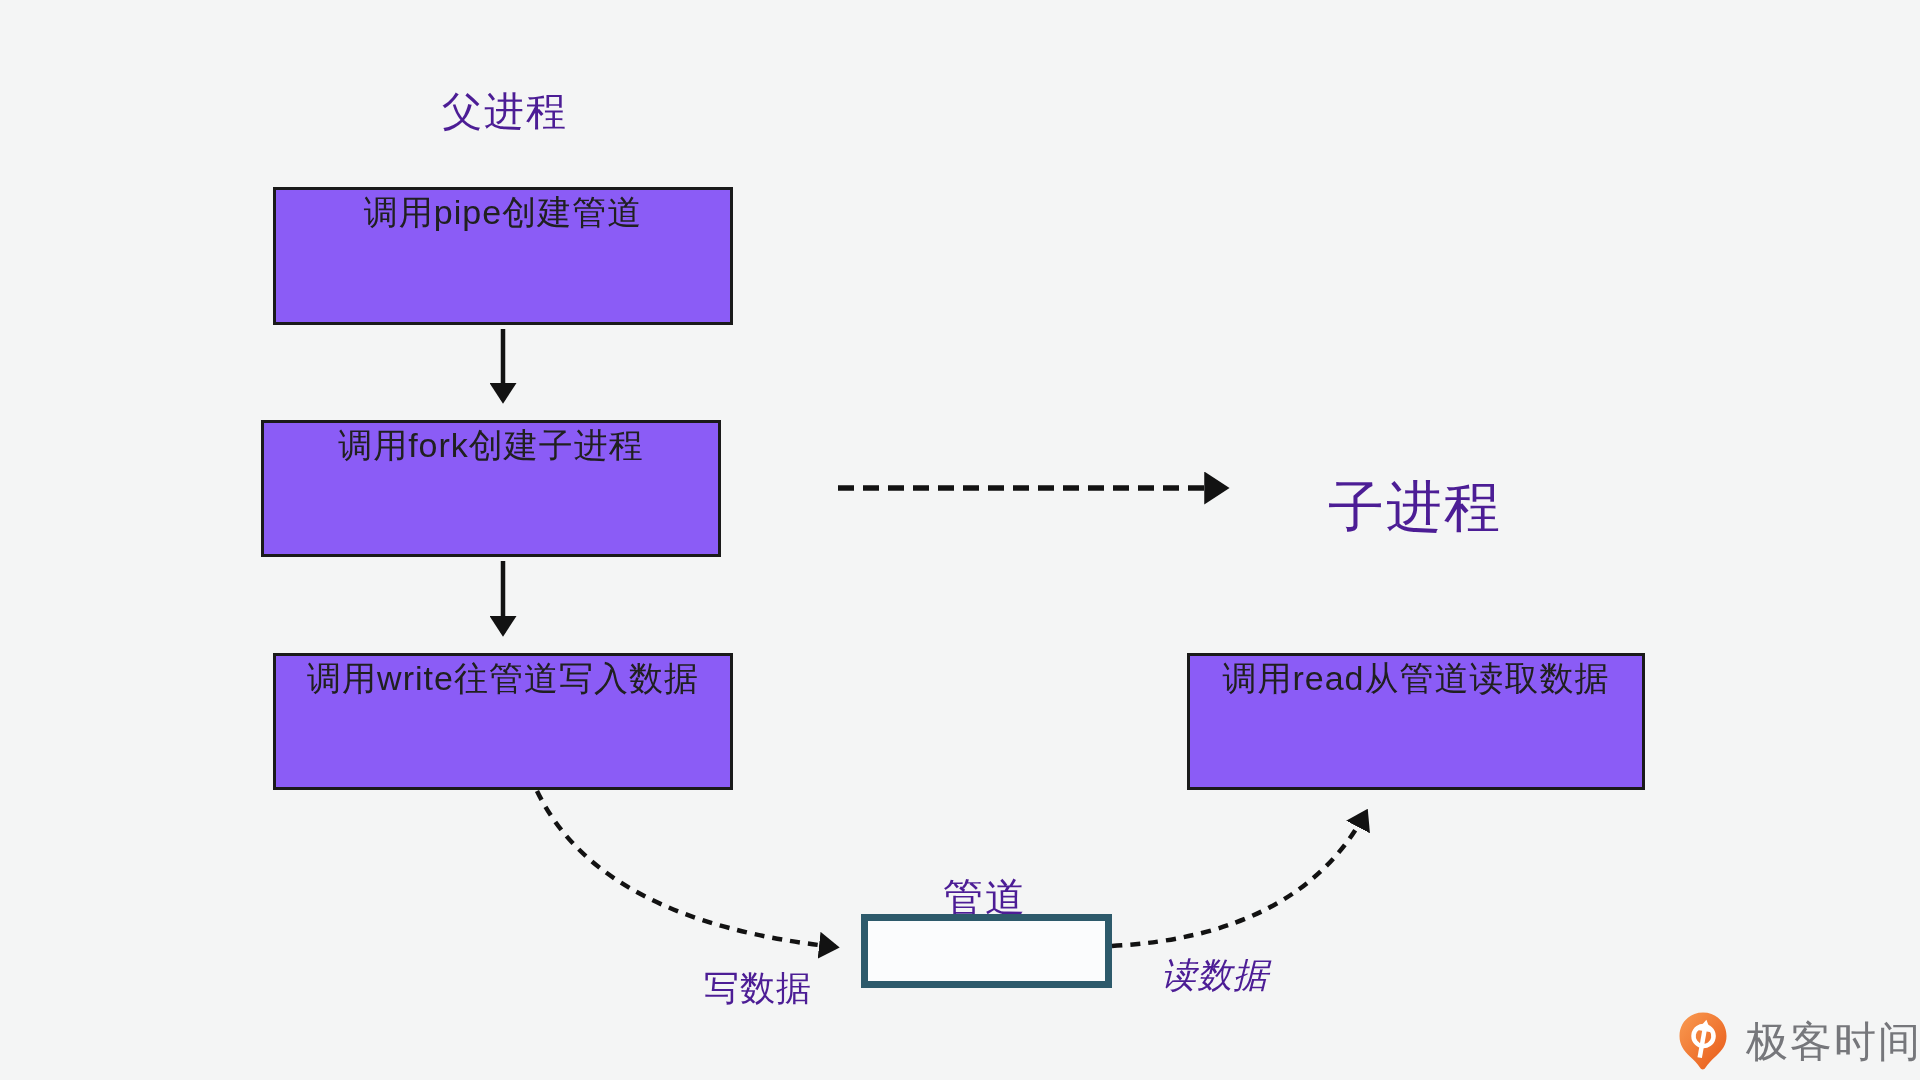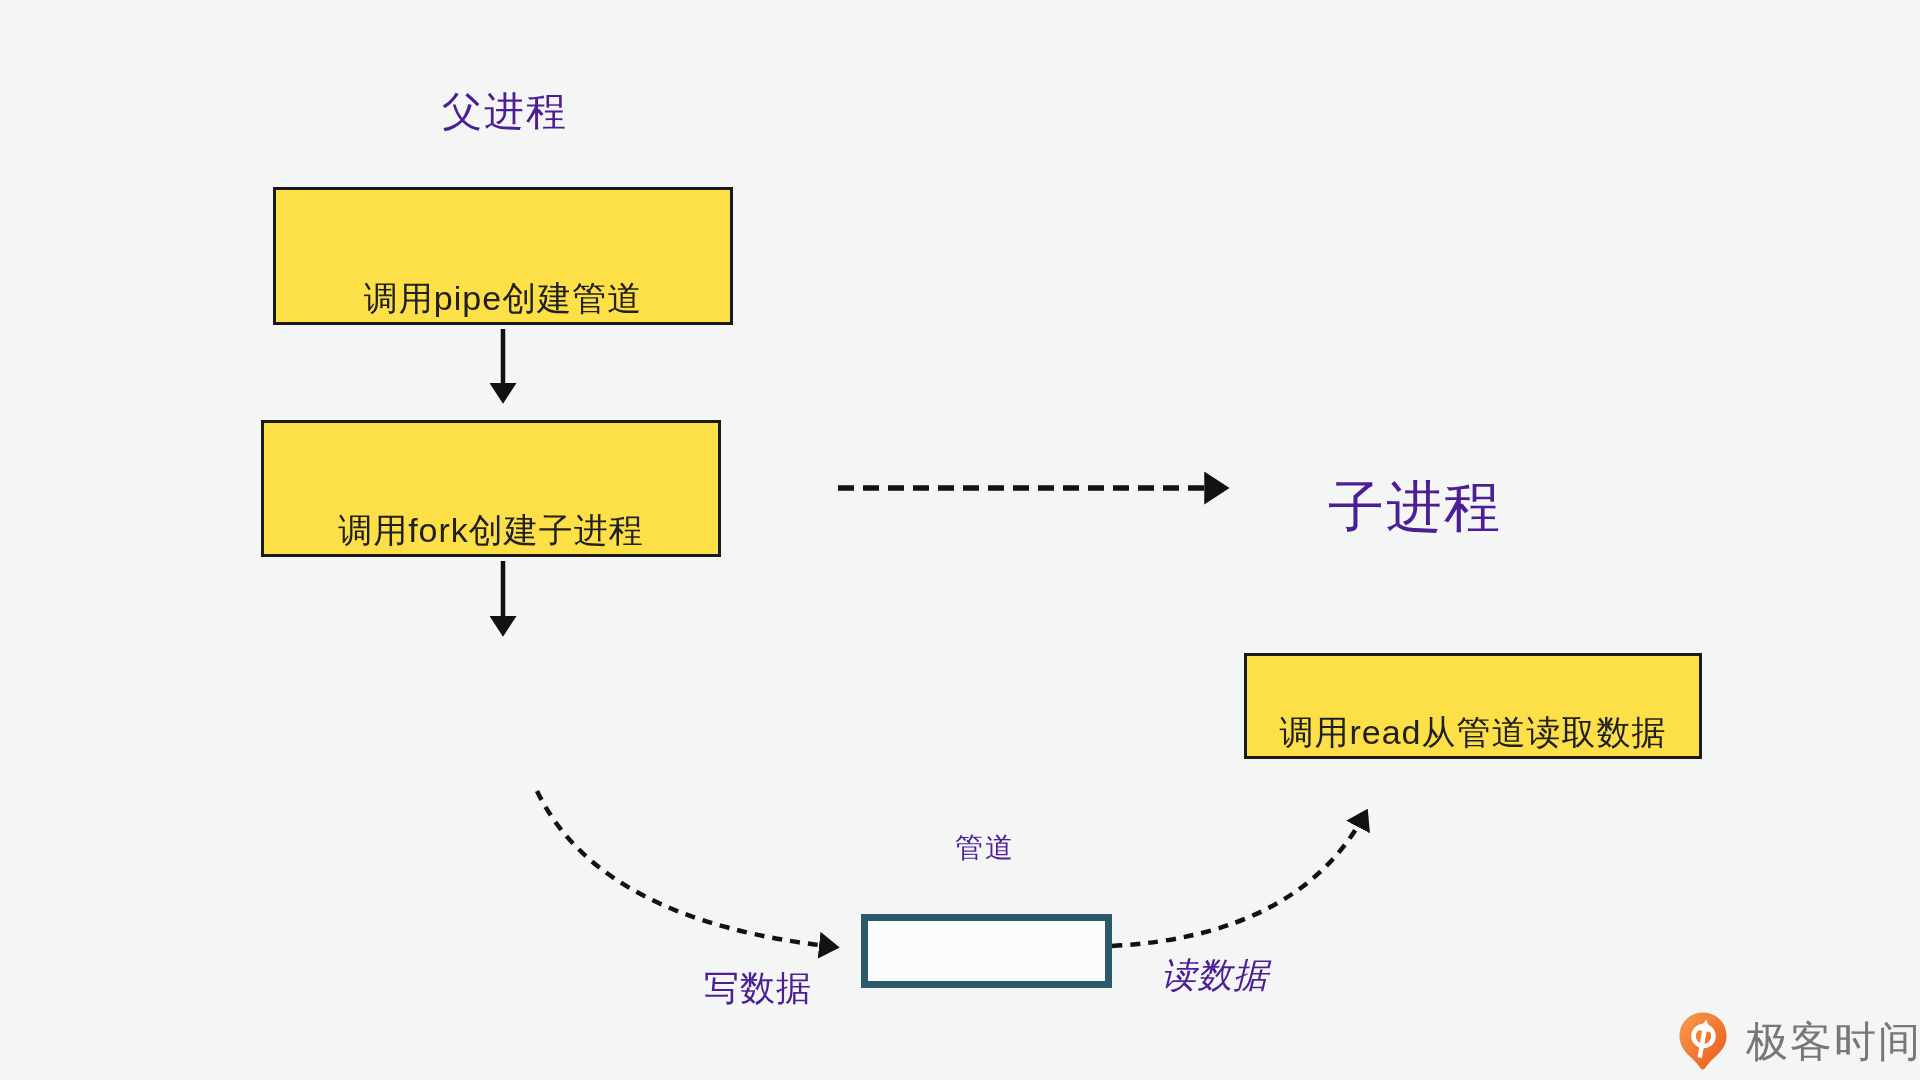--- a/index.html
+++ b/index.html
@@ -5,44 +5,44 @@
   html, body { margin: 0; padding: 0; }
   body {
     width: 1920px; height: 1080px; overflow: hidden;
     background: #f4f5f5;
     font-family: "Liberation Sans", "DejaVu Sans", sans-serif;
   }
   #canvas { position: relative; width: 1920px; height: 1080px; background: #f4f5f5; }
 
   .flow-node {
     position: absolute;
-    background: #fde047;
+    background: #8b5cf6;
     border: 3px solid #1a1a1a;
     box-sizing: border-box;
-    display: flex; align-items: flex-end; justify-content: center;
+    display: flex; align-items: flex-start; justify-content: center;
     font-size: 34px; color: #202020; letter-spacing: 1px;
     white-space: nowrap;
   }
   #node-create-pipe { left: 273px; top: 187px; width: 460px; height: 138px; }
   #node-fork-child  { left: 261px; top: 420px; width: 460px; height: 137px; }
   #node-write-pipe  { left: 273px; top: 653px; width: 460px; height: 137px; }
-  #node-read-pipe   { left: 1244px; top: 653px; width: 458px; height: 106px; }
+  #node-read-pipe   { left: 1187px; top: 653px; width: 458px; height: 137px; }
 
   #node-pipe {
     position: absolute; left: 861px; top: 914px; width: 251px; height: 74px;
     box-sizing: border-box; background: #fbfcfd; border: 7px solid #2d5a6b;
   }
 
   .diagram-label {
     position: absolute; transform: translateX(-50%);
     color: #4c1d95; white-space: nowrap;
   }
   #label-parent { left: 505px;  top: 84px;  font-size: 40px; letter-spacing: 2px; }
   #label-child  { left: 1415px; top: 470px; font-size: 56px; letter-spacing: 2px; }
-  #label-pipe   { left: 985px;  top: 829px; font-size: 28px; letter-spacing: 2px; }
+  #label-pipe   { left: 985px;  top: 870px; font-size: 40px; letter-spacing: 2px; }
   #label-write-data { left: 758px;  top: 965px; font-size: 35px; letter-spacing: 1px; }
   #label-read-data  { left: 1215px; top: 952px; font-size: 35px; letter-spacing: 1px; font-style: italic; }
 
   #arrow-layer { position: absolute; left: 0; top: 0; width: 1920px; height: 1080px; pointer-events: none; }
   .solid-arrow  { fill: none; stroke-width: 4.5px; }
   .dashed-arrow { fill: none; stroke-width: 5.5px; stroke-dasharray: 16 9; }
   .dashed-curve { fill: none; stroke-width: 4.5px; stroke-dasharray: 10 8; }
 
   #brand-logo {
     position: absolute; left: 1678px; top: 1008px; height: 68px;
@@ -62,20 +62,23 @@
   <div class="diagram-label" id="label-child">子进程</div>
   <div class="diagram-label" id="label-pipe">管道</div>
   <div class="diagram-label" id="label-write-data">写数据</div>
   <div class="diagram-label" id="label-read-data">读数据</div>
 
   <div class="flow-node" id="node-create-pipe">
     <span>调用pipe创建管道</span>
   </div>
   <div class="flow-node" id="node-fork-child">
     <span>调用fork创建子进程</span>
+  </div>
+  <div class="flow-node" id="node-write-pipe">
+    <span>调用write往管道写入数据</span>
   </div>
   <div class="flow-node" id="node-read-pipe">
     <span>调用read从管道读取数据</span>
   </div>
 
   <div id="node-pipe"></div>
 
   <svg id="arrow-layer" viewBox="0 0 1920 1080">
     <defs>
       <marker id="ah" viewBox="0 0 10 10" refX="8.2" refY="5" markerWidth="4.6" markerHeight="6" orient="auto-start-reverse" preserveAspectRatio="none">

